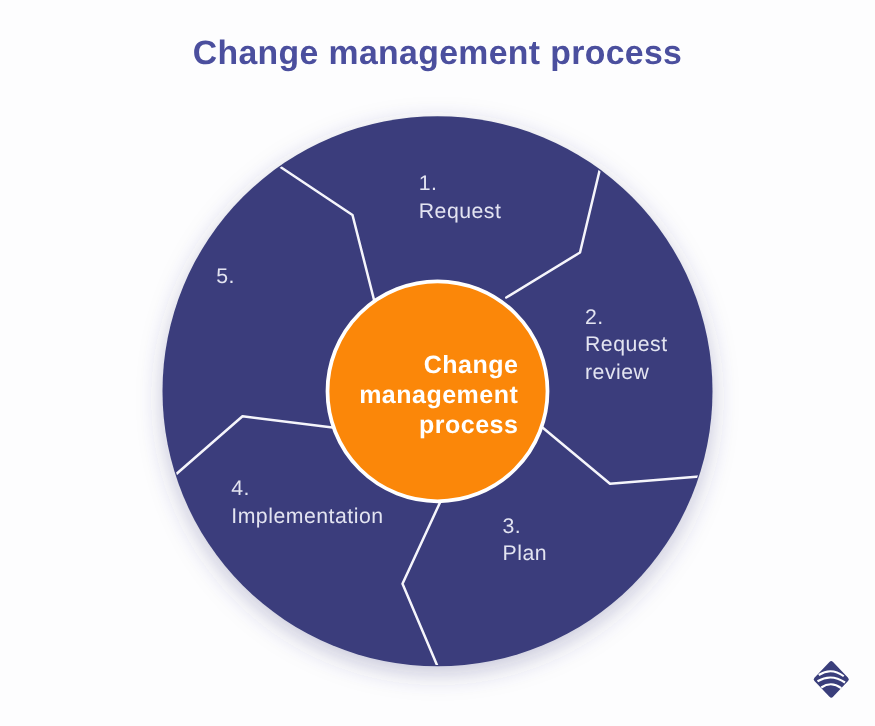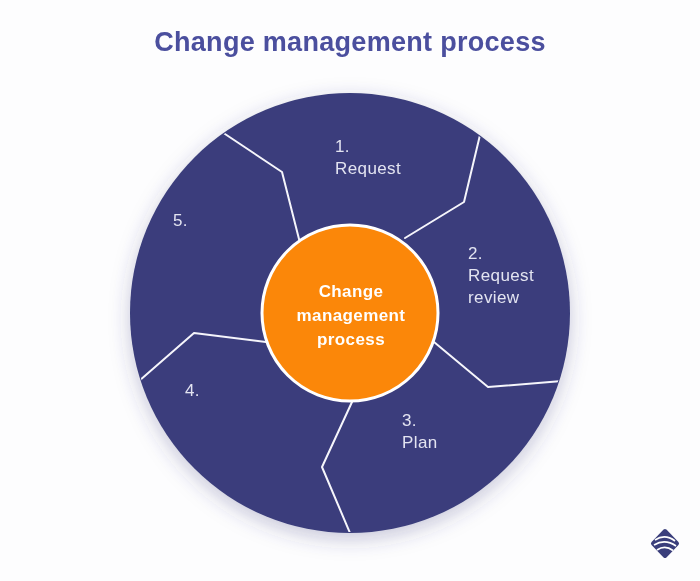--- a/index.html
+++ b/index.html
@@ -60,22 +60,22 @@
     line-height: 22px;
     letter-spacing: 0.4px;
     color: var(--segment-text);
   }
   .seg-name { white-space: pre-line; }
   .center-label {
     position: absolute;
     left: 351px;
     top: 316px;
     transform: translate(-50%, -50%);
-    text-align: center;
-    font-size: 17px;
+    text-align: right;
+    font-size: 20px;
     line-height: 24px;
     font-weight: 700;
     letter-spacing: 0.4px;
     color: var(--center-text);
     white-space: pre-line;
   }
   .brand-logo {
     position: absolute;
     left: 650px;
     top: 528px;
@@ -122,20 +122,21 @@
 review</div>
   </div>
 
   <div class="seg-label" style="left:402px; top:410px">
     <div class="seg-num">3.</div>
     <div class="seg-name">Plan</div>
   </div>
 
   <div class="seg-label" style="left:185px; top:380px">
     <div class="seg-num">4.</div>
+    <div class="seg-name">Implementation</div>
   </div>
 
   <div class="seg-label" style="left:173px; top:210px">
     <div class="seg-num">5.</div>
   </div>
 
   <div class="center-label">Change
 management
 process</div>
 

